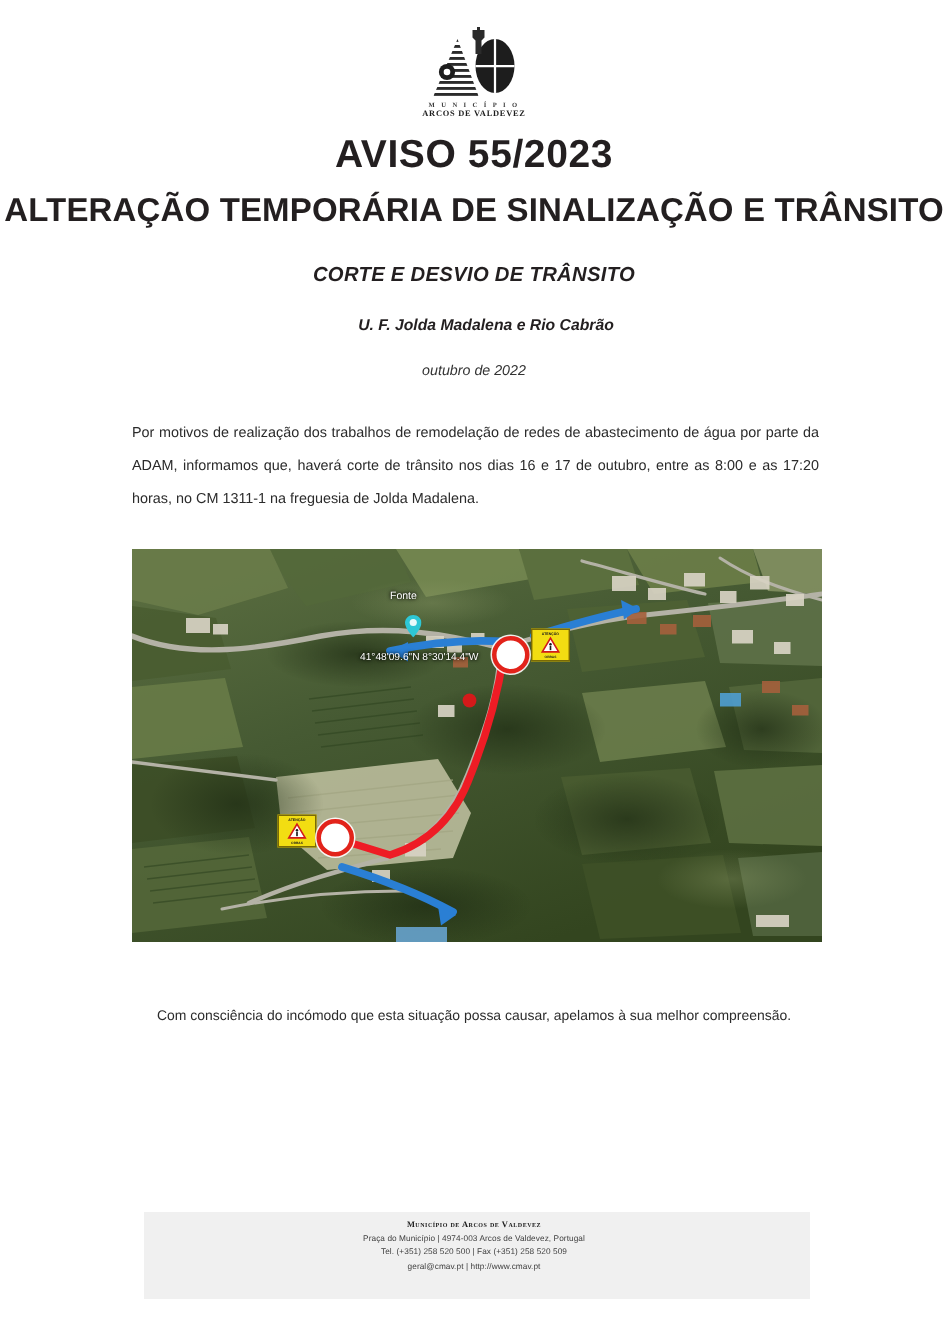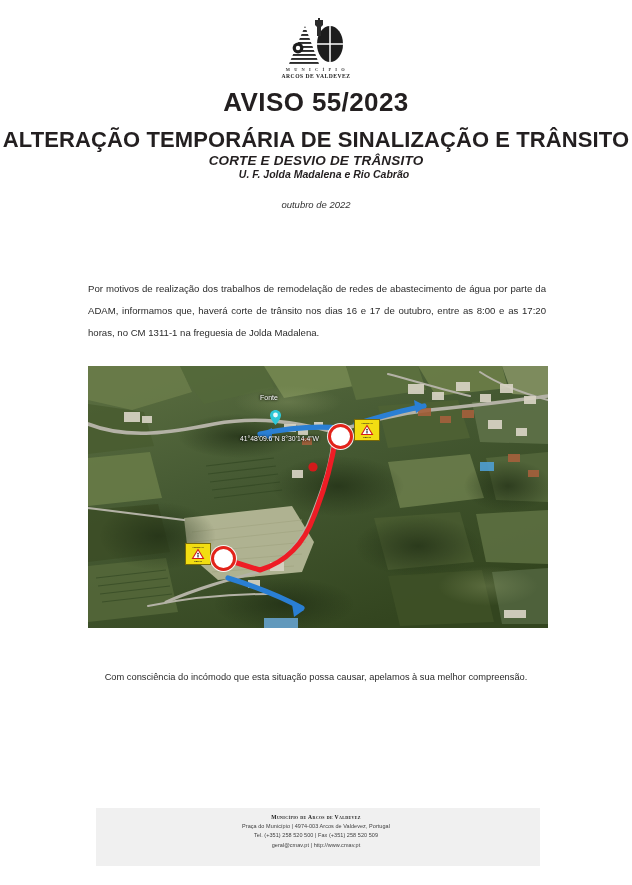--- a/index.html
+++ b/index.html
@@ -80,27 +80,29 @@
     font-weight: bold;
     color: #231f20;
     margin-top: 10px;
     letter-spacing: 0.1px;
   }
   .subtitle-2 {
     font-size: 13.5px;
     font-weight: bold;
     font-style: italic;
     color: #231f20;
+    margin-top: 22px;
     letter-spacing: 0.2px;
   }
   .subtitle-3 {
     font-size: 10.5px;
     font-weight: bold;
     font-style: italic;
     color: #231f20;
+    margin-top: 21px;
     padding-left: 16px;
   }
   .subtitle-4 {
     font-size: 9.5px;
     font-style: italic;
     color: #333;
     margin-top: 19px;
   }
 
   

